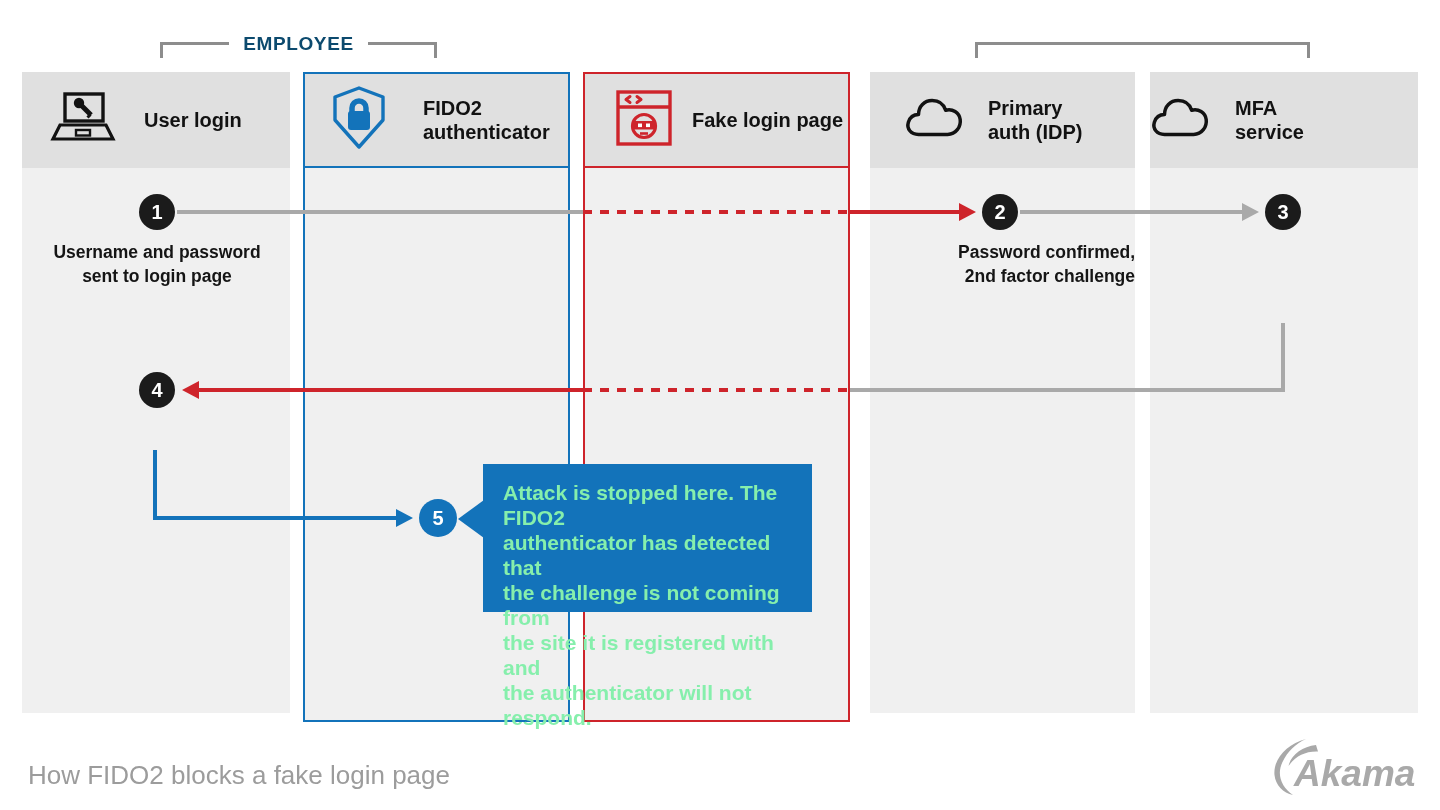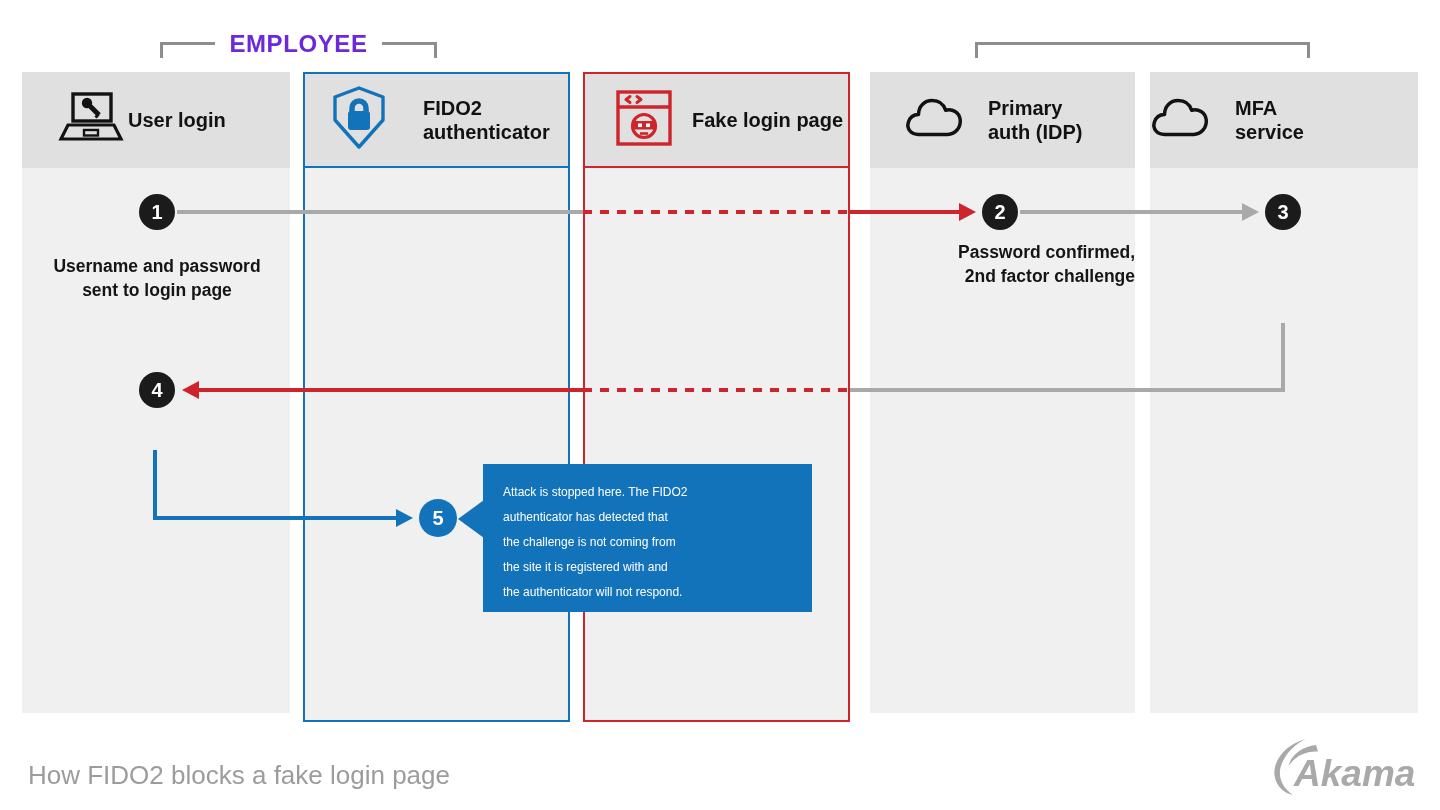--- a/index.html
+++ b/index.html
@@ -4,22 +4,22 @@
 <style>
   html,body{margin:0;padding:0;background:#fff;}
   #canvas{position:relative;width:1440px;height:810px;background:#ffffff;overflow:hidden;
           font-family:"Liberation Sans","DejaVu Sans",sans-serif;}
 
   
   .bracket{position:absolute;display:flex;align-items:flex-start;}
   .bracket .tick{flex:1;height:13px;margin-top:9px;}
   .bracket .tick.l{border-top:3px solid #8d8d8d;border-left:3px solid #8d8d8d;}
   .bracket .tick.r{border-top:3px solid #8d8d8d;border-right:3px solid #8d8d8d;}
-  .bracket .lbl{padding:0 14px;font-weight:bold;font-size:24px;line-height:22px;
-                color:#6d28d9;letter-spacing:.6px;white-space:nowrap;}
+  .bracket .lbl{padding:0 14px;font-weight:bold;font-size:19px;line-height:22px;
+                color:#0c4a6e;letter-spacing:.6px;white-space:nowrap;}
 
   
   .hdr{position:absolute;top:72px;height:96px;background:#e0e0e0;display:flex;
        align-items:center;box-sizing:border-box;}
   .hdr .txt{font-weight:bold;font-size:20px;line-height:24px;color:#121212;white-space:pre-line;}
   .lane{position:absolute;top:168px;height:545px;background:#f0f0f0;}
 
   .borderbox{position:absolute;top:72px;height:650px;box-sizing:border-box;background:#f0f0f0;}
   .borderbox.blue{border:2px solid #1373ba;}
   .borderbox.red{border:2px solid #ce242b;}
@@ -50,42 +50,42 @@
   .num.blue{background:#1373ba;width:38px;height:38px;}
 
   .steptxt{position:absolute;font-weight:bold;font-size:17.5px;line-height:24px;color:#151515;
            text-align:center;white-space:pre-line;}
 
   .callout{position:absolute;left:483px;top:464px;width:329px;height:148px;background:#1373ba;
            box-sizing:border-box;padding:16px 14px 14px 20px;}
   .callout .tail{position:absolute;left:-25px;top:36px;width:0;height:0;
                  border-right:26px solid #1373ba;border-top:19px solid transparent;
                  border-bottom:19px solid transparent;}
-  .callout .ctext{color:#ffffff;font-weight:normal;font-size:12px;line-height:25px;white-space:pre-line;}
+  .callout .ctext{color:#86efac;font-weight:bold;font-size:21px;line-height:25px;white-space:pre-line;}
 
   
   .caption{position:absolute;left:28px;top:760px;font-size:26px;color:#9c9c9c;}
   .logo{position:absolute;right:24px;top:736px;}
 </style>
 </head>
 <body>
 
 <div id="canvas">
 
   <div class="bracket" style="left:160px;top:33px;width:277px;">
     <div class="tick l"></div>
     <div class="lbl">EMPLOYEE</div>
     <div class="tick r"></div>
   </div>
   <div class="bracket" style="left:975px;top:33px;width:335px;">
     <div class="tick l"></div>
     <div class="tick r"></div>
   </div>
 
-  <div class="hdr" style="left:22px;width:268px;padding-left:36px;gap:4px;">
+  <div class="hdr" style="left:22px;width:268px;padding-left:28px;gap:28px;">
     <span class="icon">
       <svg width="66" height="52" viewBox="0 0 66 52">
         <rect x="15" y="2" width="38" height="27" fill="none" stroke="#121212" stroke-width="3.4"></rect>
         <circle cx="29" cy="11" r="5.2" fill="#121212"></circle>
         <line x1="31.5" y1="13.5" x2="41" y2="23" stroke="#121212" stroke-width="5"></line>
         <line x1="40.5" y1="22.5" x2="37.5" y2="25.5" stroke="#121212" stroke-width="3"></line>
         <path d="M10 33 L56 33 L63 47 L3 47 Z" fill="none" stroke="#121212" stroke-width="3.2"></path>
         <rect x="26" y="38" width="14" height="5.5" fill="none" stroke="#121212" stroke-width="2.4"></rect>
       </svg>
     </span>
@@ -152,21 +152,21 @@
   <div class="seg reddash" style="left:583px;top:210px;width:267px;"></div>
   <div class="seg red" style="left:850px;top:210px;width:110px;"></div>
   <div class="ah right red" style="left:959px;top:203px;"></div>
   <div class="seg gray" style="left:1020px;top:210px;width:223px;"></div>
   <div class="ah right gray" style="left:1242px;top:203px;"></div>
 
   <div class="num" style="left:139px;top:194px;">1</div>
   <div class="num" style="left:982px;top:194px;">2</div>
   <div class="num" style="left:1265px;top:194px;">3</div>
 
-  <div class="steptxt" style="left:22px;top:240px;width:270px;margin-top:14px;">Username and password
+  <div class="steptxt" style="left:22px;top:240px;width:270px;">Username and password
 sent to login page</div>
   <div class="steptxt" style="left:869px;top:240px;width:266px;text-align:right;">Password confirmed,
 2nd factor challenge</div>
 
   <div class="vseg gray" style="left:1281px;top:323px;height:67px;"></div>
   <div class="seg gray" style="left:850px;top:388px;width:435px;"></div>
   <div class="seg reddash" style="left:583px;top:388px;width:267px;"></div>
   <div class="seg red" style="left:198px;top:388px;width:385px;"></div>
   <div class="ah left red" style="left:182px;top:381px;"></div>
 

